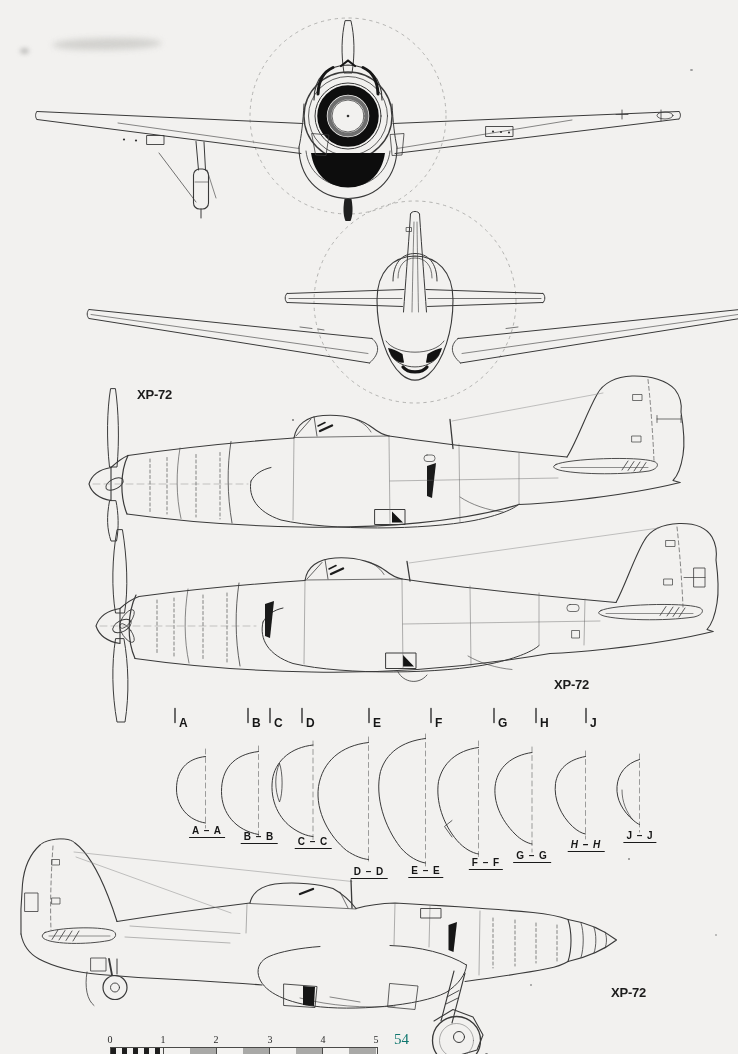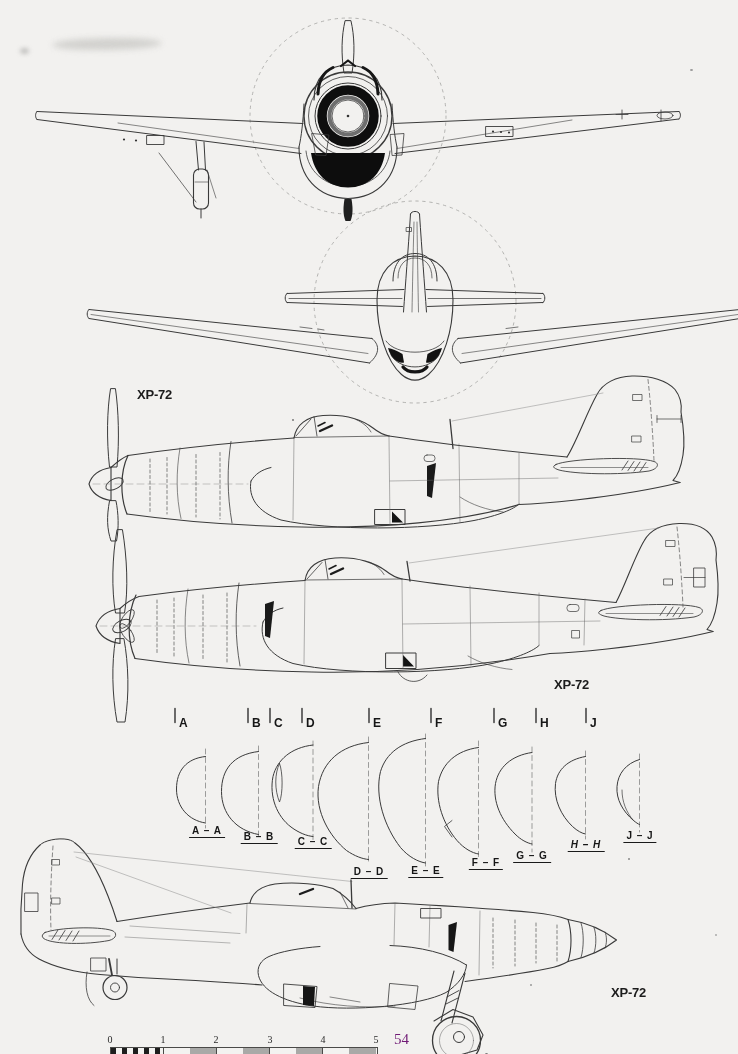--- a/index.html
+++ b/index.html
@@ -13,21 +13,21 @@
   .ink{fill:none;stroke:#3a3a3a;stroke-width:1;stroke-linecap:round;stroke-linejoin:round;}
   .lbl{position:absolute;color:#1c1c1c;font-weight:bold;font-size:13px;letter-spacing:-0.2px;white-space:nowrap;}
   .station-letter{position:absolute;color:#161616;font-weight:bold;font-size:12px;}
   .section-label{
     position:absolute;transform:translateX(-50%);
     color:#161616;font-weight:bold;font-size:10px;letter-spacing:1px;
     border-bottom:1.6px solid #1a1a1a;padding:0 3px 1px 3px;white-space:nowrap;
   }
   .scale-num{position:absolute;transform:translateX(-50%);color:#2a2a2a;
     font-family:"Liberation Serif",serif;font-size:10px;}
-  #page-number{position:absolute;color:#701a75;font-family:"Liberation Serif",serif;font-size:15px;}
+  #page-number{position:absolute;color:#0f766e;font-family:"Liberation Serif",serif;font-size:15px;}
   #scale-bar{position:absolute;left:110px;top:1035px;width:266px;height:7px;
     border:1px solid #4a4a48;display:flex;}
   #scale-bar .seg{height:100%;box-sizing:border-box;border-right:1px solid #4a4a48;}
   #scale-bar .seg:last-child{border-right:none;}
   .seg-dash{width:53px;background:repeating-linear-gradient(90deg,#1d1d1d 0 5.5px,#f3f2f0 5.5px 11px);}
   .seg-half{width:53px;background:linear-gradient(90deg,#f3f2f0 0 50%,#a9a9a7 50% 100%);}
   .smudge{position:absolute;border-radius:50%;}
   .speck{position:absolute;border-radius:50%;}
 </style>
 </head>

